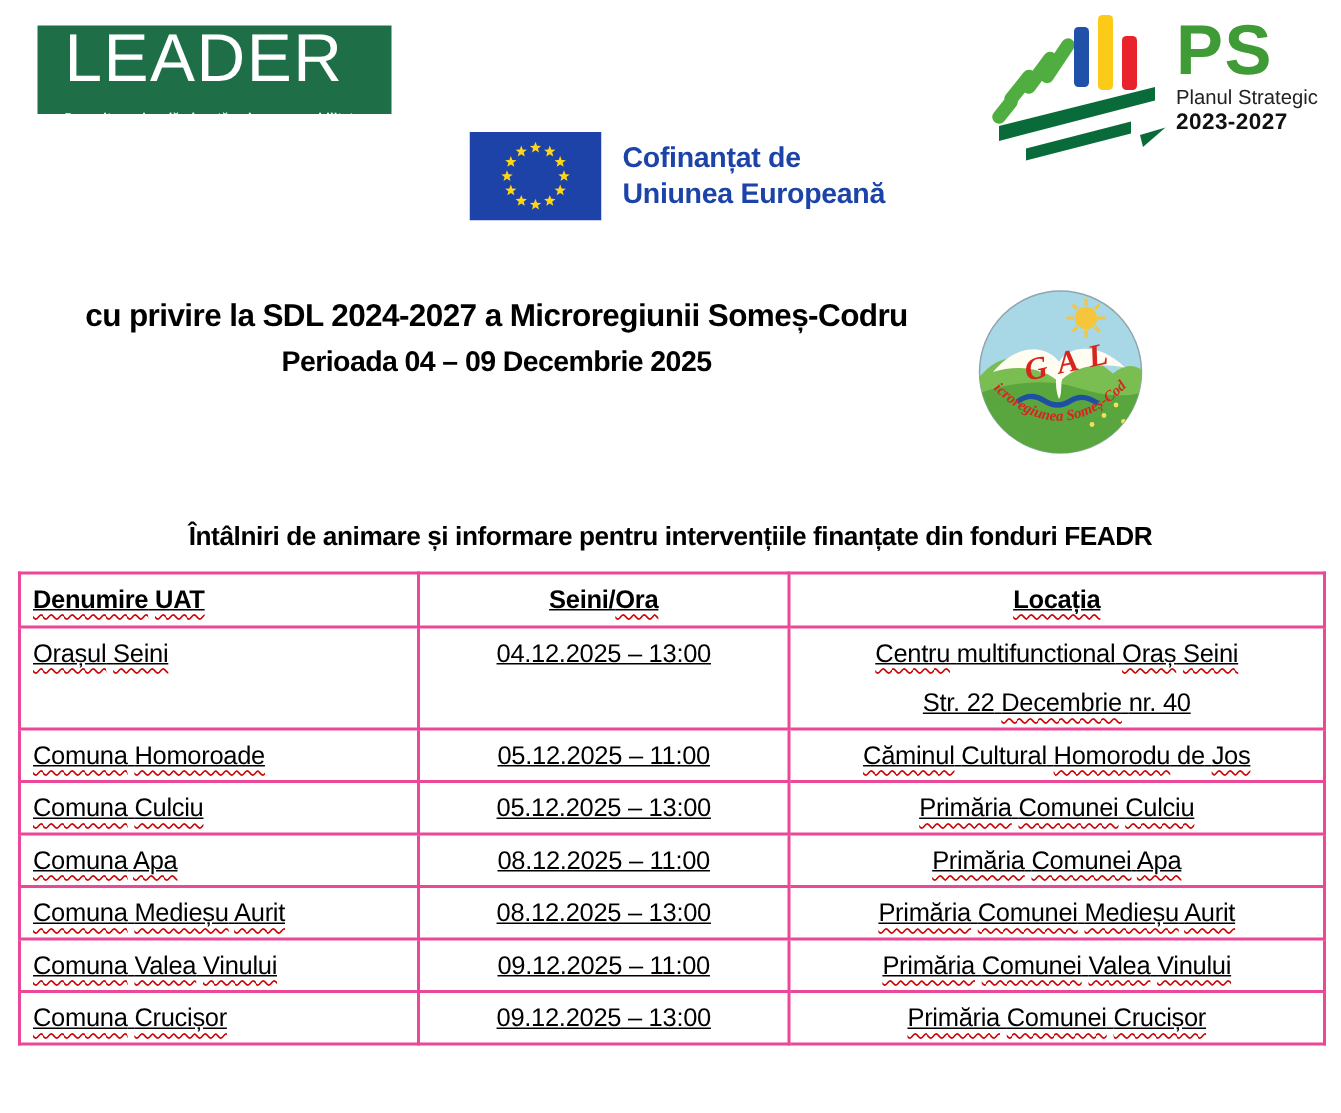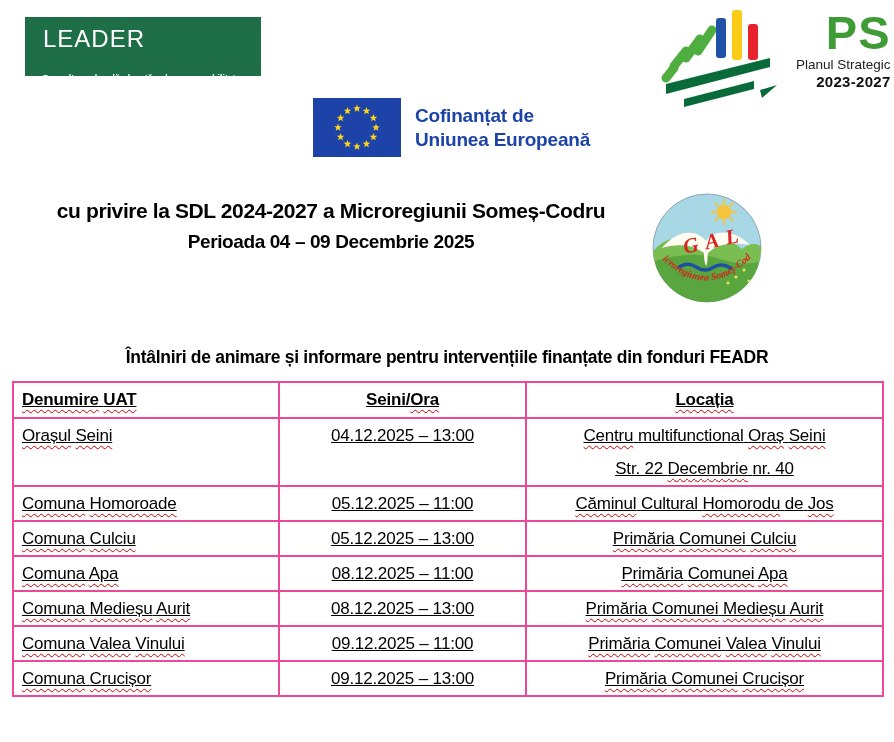--- a/index.html
+++ b/index.html
@@ -5,30 +5,30 @@
   html,body{margin:0;padding:0;background:#fff;}
   .page{
     position:relative;width:894px;height:742px;background:#ffffff;overflow:hidden;
     font-family:"Liberation Sans",sans-serif;color:#000;
   }
   
   .leader-logo{
     position:absolute;left:25px;top:17px;width:236px;height:59px;
     background:#1E6F47;box-sizing:border-box;padding:4px 8px 0 18px;
   }
-  .leader-title{color:#fff;font-size:24px;line-height:36px;font-weight:400;letter-spacing:1px;}
+  .leader-title{color:#fff;font-size:45px;line-height:36px;font-weight:400;letter-spacing:1px;}
   .leader-sub{color:#fff;font-size:8.6px;font-weight:700;margin-top:16px;letter-spacing:.1px;white-space:nowrap;}
   
   .ps-logo{position:absolute;left:658px;top:6px;display:flex;align-items:flex-start;}
-  .ps-text{margin-left:16px;margin-top:6px;text-align:right;}
+  .ps-text{margin-left:4px;margin-top:6px;}
   .ps-acronym{font-size:47px;line-height:42px;font-weight:700;color:#3E9B35;letter-spacing:1px;}
   .ps-line1{font-size:13.5px;color:#222;margin-top:3px;}
   .ps-line2{font-size:15px;color:#111;font-weight:700;margin-top:1px;letter-spacing:.3px;}
   
-  .eu-block{position:absolute;left:313px;top:98px;display:flex;align-items:center;}
+  .eu-block{position:absolute;left:313px;top:88px;display:flex;align-items:center;}
   .eu-text{margin-left:14px;font-size:19px;line-height:24px;font-weight:700;color:#1C43A8;letter-spacing:-0.2px;}
   
   .title-block{position:absolute;left:0;top:195px;width:662px;text-align:center;font-weight:700;letter-spacing:-0.4px;}
   .title-line{font-size:21px;line-height:31px;}
   .title-line3{font-size:19px;line-height:31px;}
   
   .gal-logo{position:absolute;left:650px;top:191px;}
   
   .subtitle{position:absolute;left:0;top:347px;width:894px;text-align:center;font-size:17.5px;font-weight:700;letter-spacing:-0.3px;}
   

